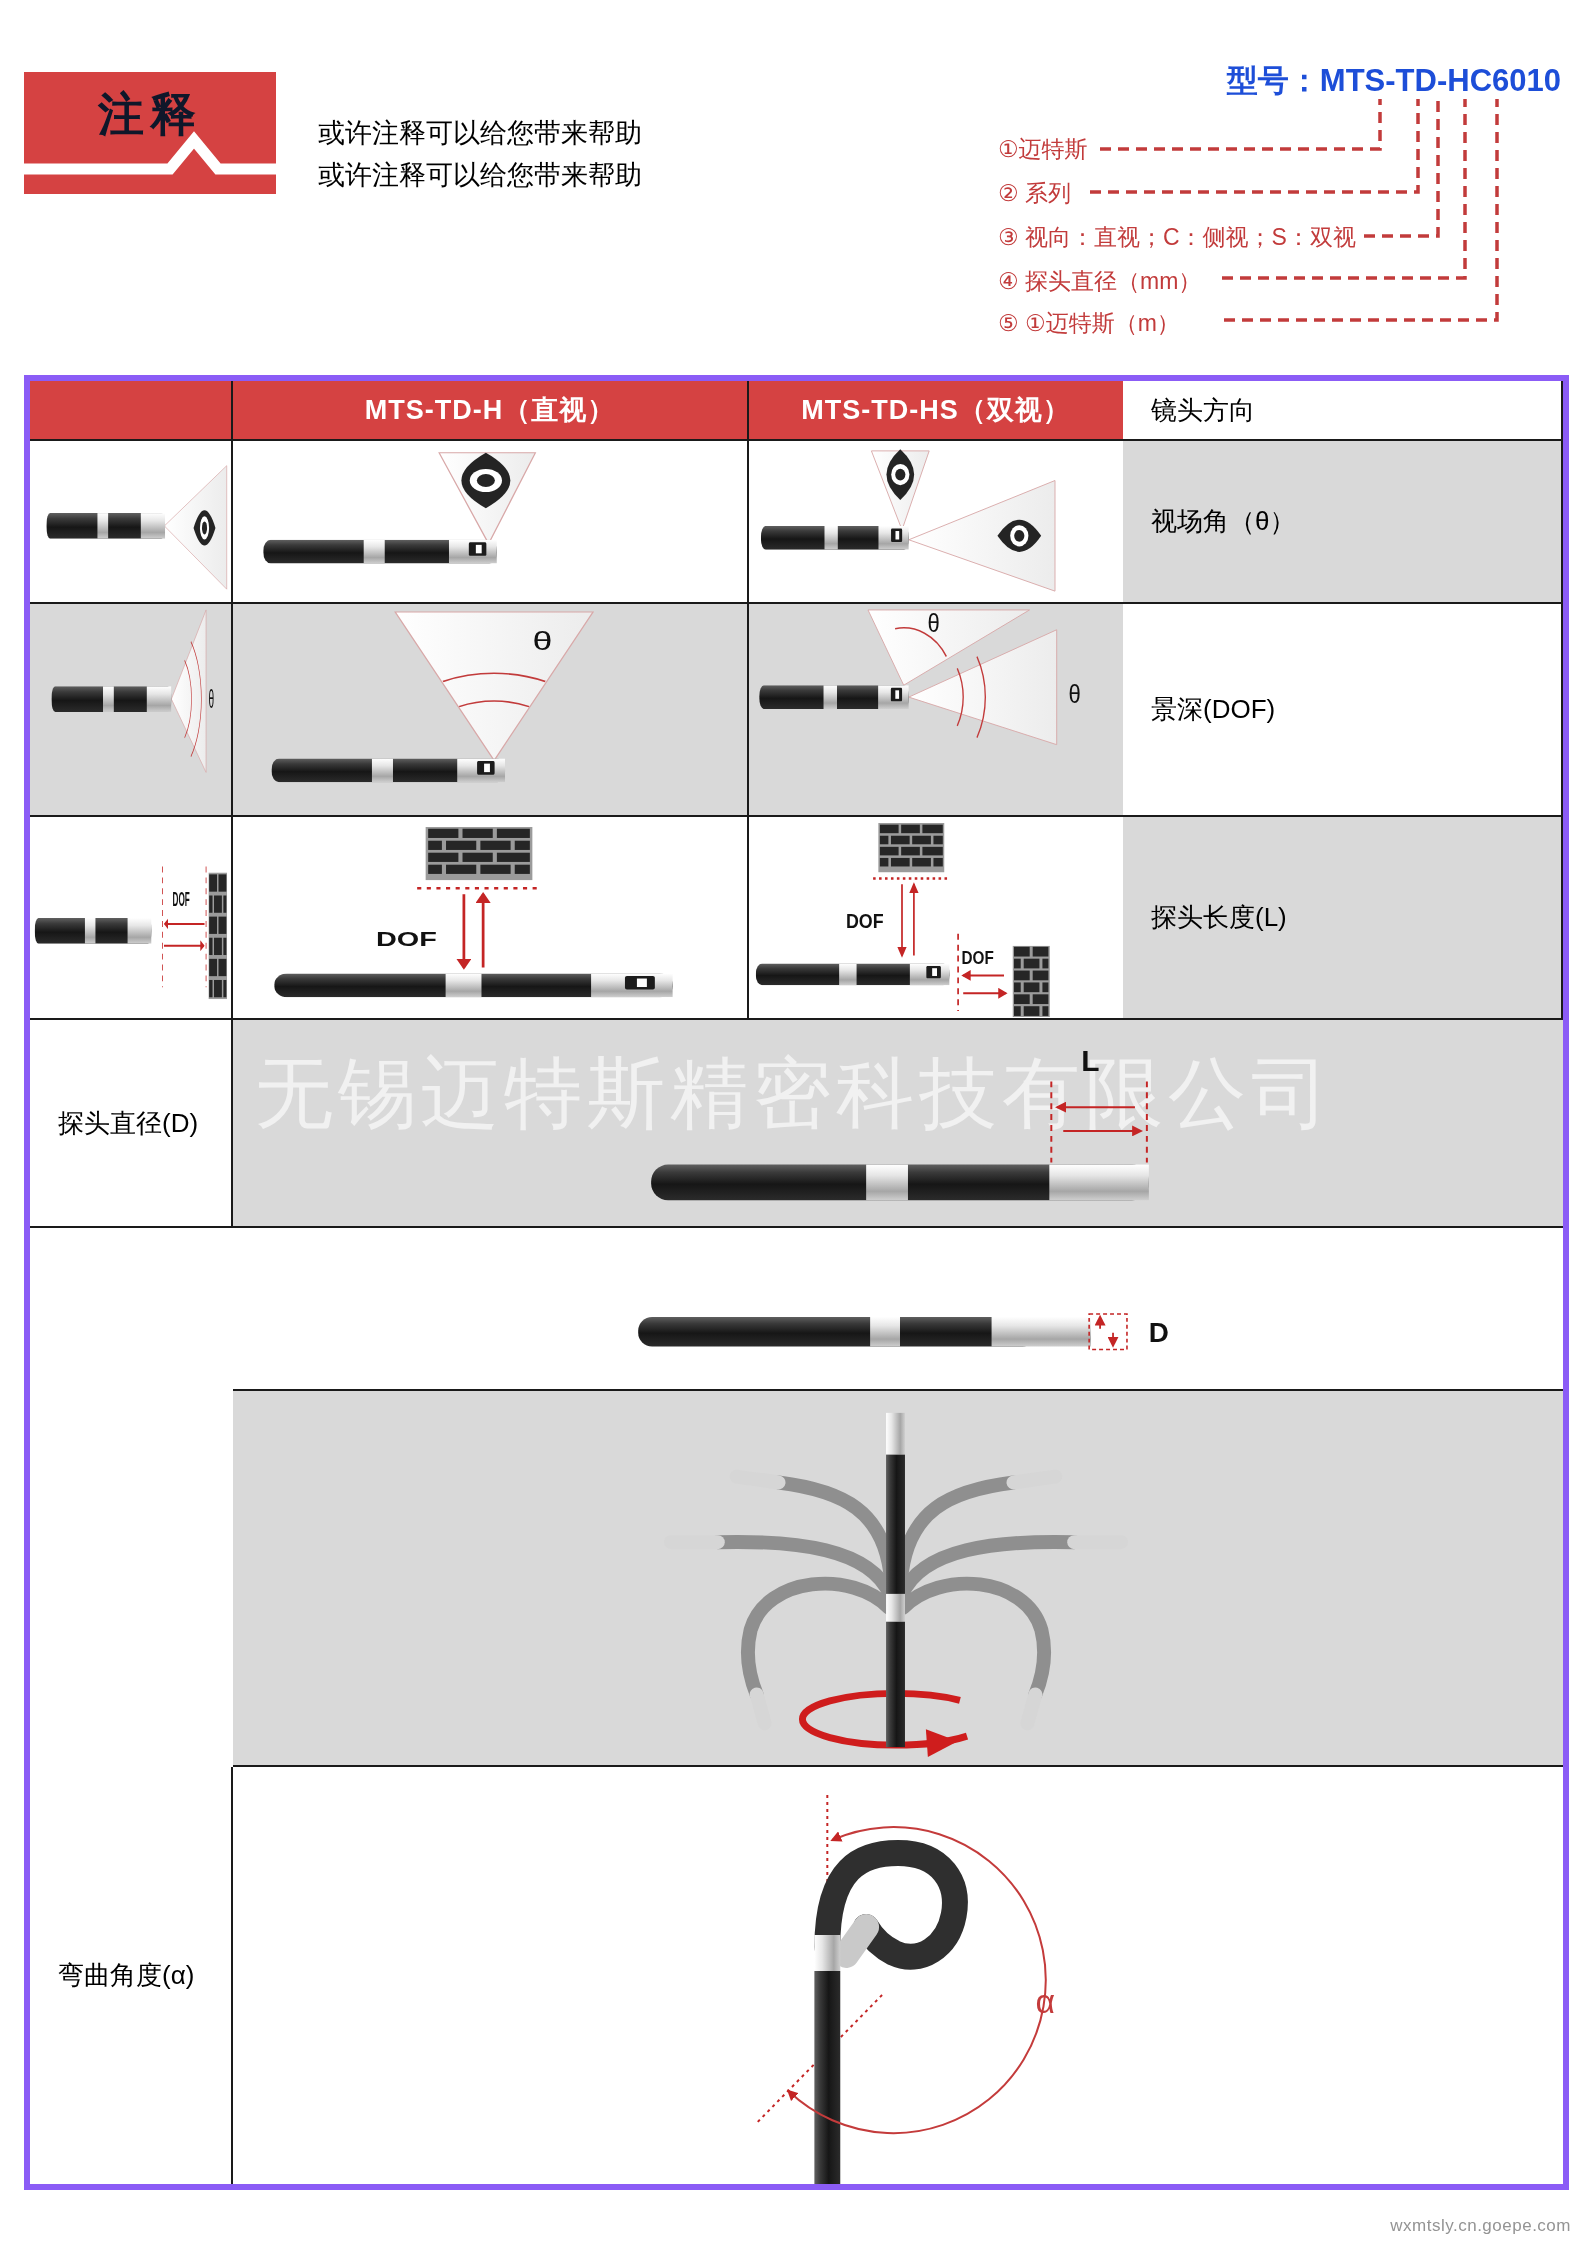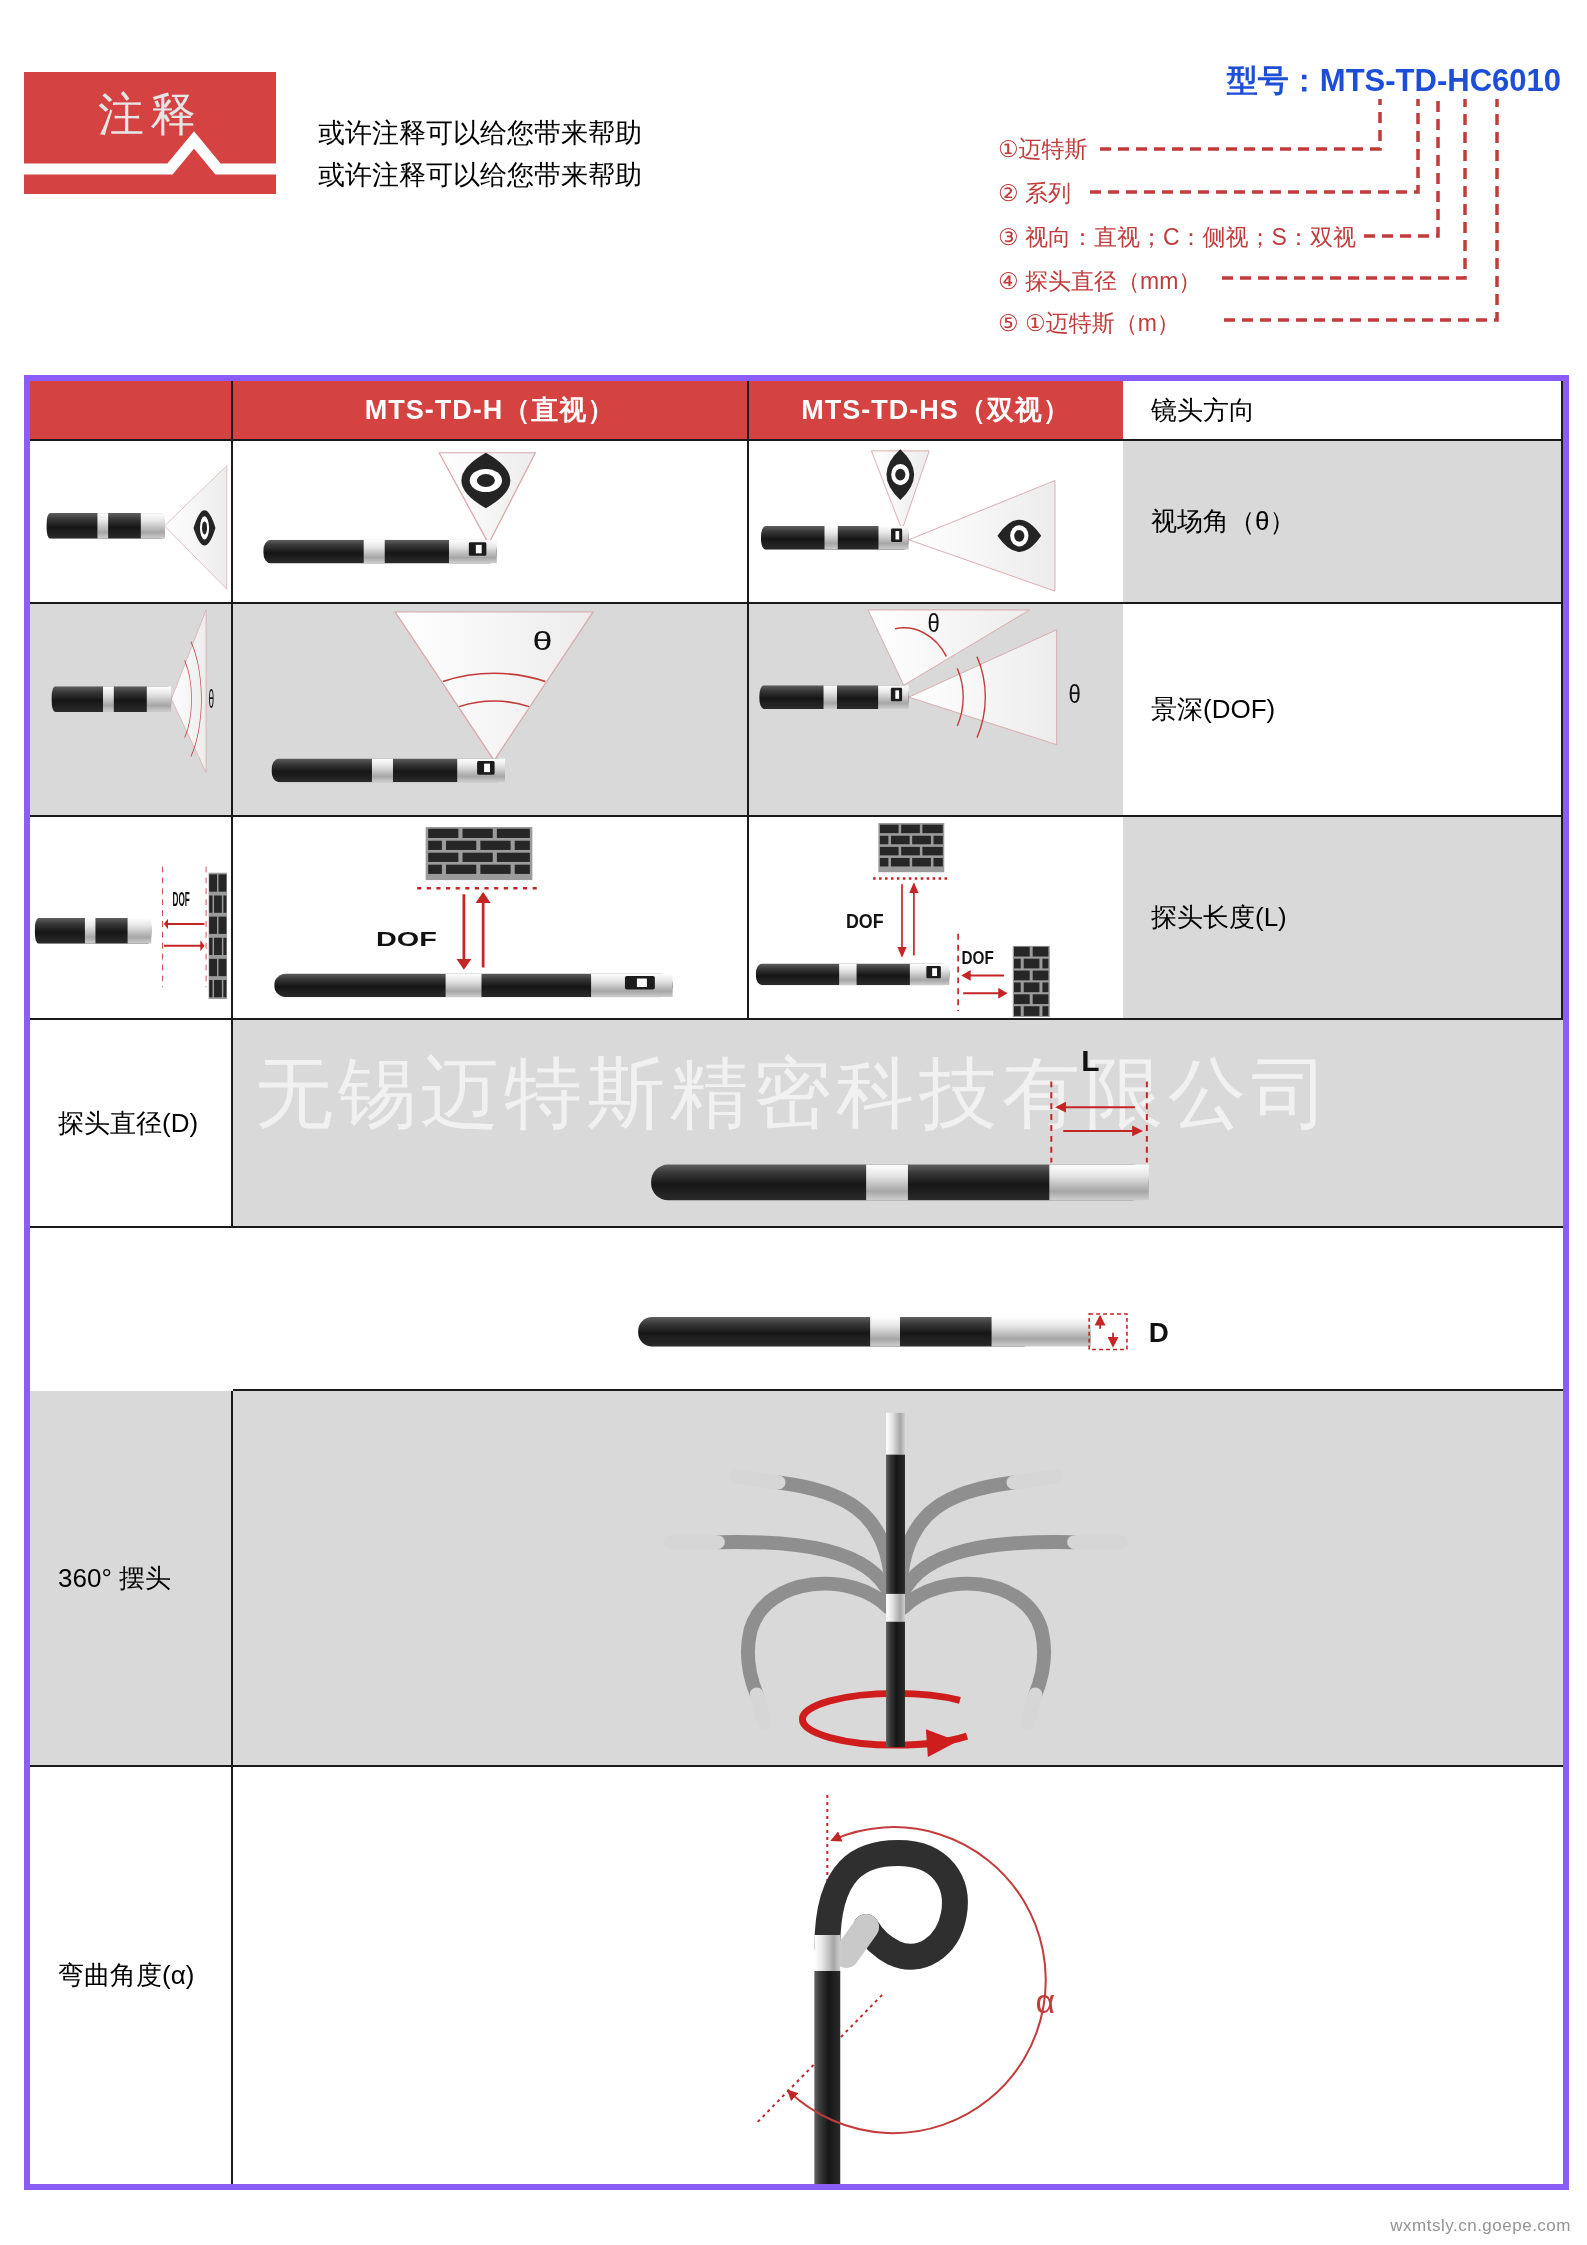--- a/index.html
+++ b/index.html
@@ -1,22 +1,22 @@
 <!DOCTYPE html>
 <html><head>
 <meta charset="utf-8">
 <style>
   html,body{margin:0;padding:0;background:#fff;}
   .page{position:relative;width:1587px;height:2245px;background:#ffffff;
         font-family:"Liberation Sans","DejaVu Sans",sans-serif;overflow:hidden;}
 
   
   .badge{position:absolute;left:24px;top:72px;width:252px;height:122px;background:#d54242;}
-  .badge-label{position:absolute;top:12px;left:0;right:0;text-align:center;color:#e5e5e5;
-               font-size:46px;font-weight:normal;letter-spacing:6px;}
+  .badge-label{position:absolute;top:12px;left:0;right:0;text-align:center;color:#0f172a;
+               font-size:46px;font-weight:bold;letter-spacing:6px;}
   .badge svg{position:absolute;left:0;top:0;}
 
   .intro{position:absolute;left:318px;top:112px;font-size:27px;line-height:42px;color:#000;}
 
   
   .model-title{position:absolute;top:60px;right:26px;font-size:31px;font-weight:700;color:#1d4ed8;white-space:nowrap;}
   .anno{position:absolute;left:998px;color:#c23b3b;font-size:23px;white-space:nowrap;}
   .a1{top:134px}.a2{top:178px}.a3{top:222px}.a4{top:266px}.a5{top:308px}
   .connector{position:absolute;left:990px;top:95px;}
 
@@ -296,21 +296,20 @@
           <rect x="762" y="90" width="100" height="30" fill="url(#gSilver)"></rect>
           <rect x="862" y="90" width="34" height="30" fill="#ffffff"></rect>
         </g>
         <rect x="860" y="87" width="38" height="36" fill="none" stroke="#c42525" stroke-width="1.6" stroke-dasharray="4,3"></rect>
         <line x1="871" y1="102" x2="871" y2="90" stroke="#c42525" stroke-width="1.8" marker-end="url(#arr)"></line>
         <line x1="884" y1="106" x2="884" y2="119" stroke="#c42525" stroke-width="1.8" marker-end="url(#arr)"></line>
         <text x="920" y="115" font-size="28" font-weight="bold" fill="#111">D</text>
       </svg>
     </div>
 
-    <div class="c rl gray">360° 摆头</div>
     <div class="c cell gray span3 lastcol">
       <svg viewBox="0 0 1336 376" preserveAspectRatio="none">
         <ellipse cx="666" cy="330" rx="94" ry="26" fill="none" stroke="#cf1d1d" stroke-width="7" stroke-dasharray="340 68" stroke-dashoffset="-30"></ellipse>
         <polygon points="696,340 728,352 698,368" fill="#cf1d1d"></polygon>
         <g stroke-linecap="round" fill="none">
           <path d="M661,190 C655,120 612,100 548,92" stroke="#8f8f8f" stroke-width="14"></path>
           <path d="M548,92 L506,86" stroke="#d6d6d6" stroke-width="14"></path>
           <path d="M671,190 C677,120 720,100 784,92" stroke="#8f8f8f" stroke-width="14"></path>
           <path d="M784,92 L826,86" stroke="#d6d6d6" stroke-width="14"></path>
           <path d="M660,205 C640,158 565,150 487,152" stroke="#8f8f8f" stroke-width="14"></path>

